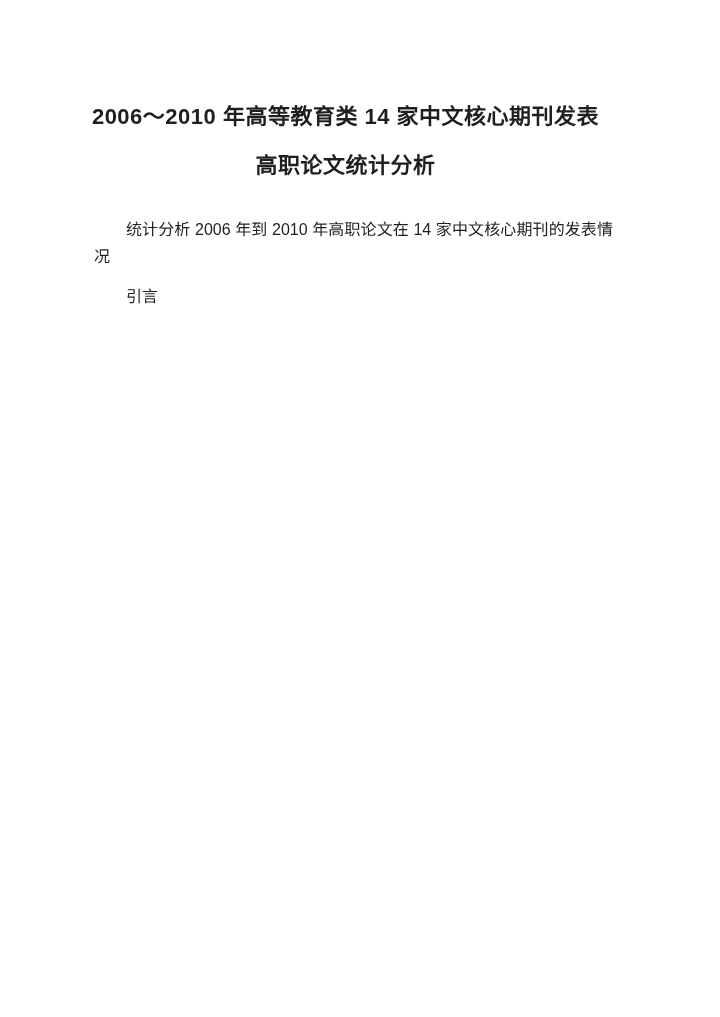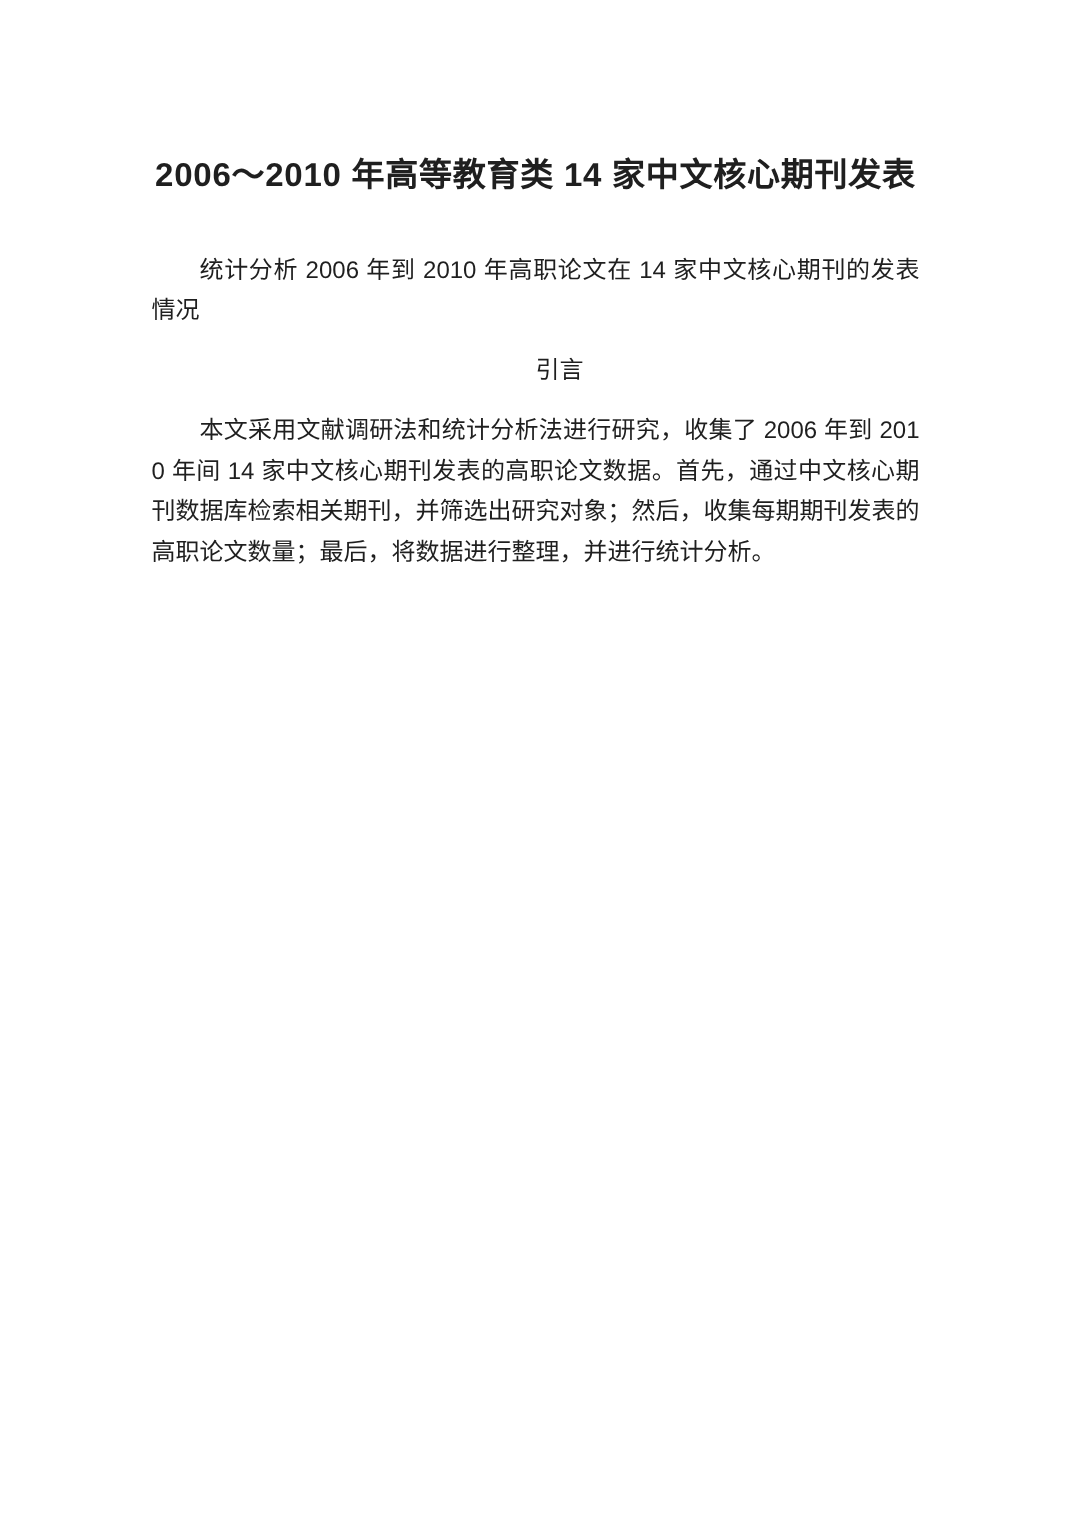--- a/index.html
+++ b/index.html
@@ -8,59 +8,59 @@
     background: #ffffff;
   }
   .page {
     position: relative;
     width: 720px;
     height: 1017px;
     box-sizing: border-box;
     background: var(--page-bg, #ffffff);
     color: var(--text-color, #1f1f1f);
     font-family: "Liberation Sans", "DejaVu Sans", sans-serif;
-    padding: 92px 107px 0 101px;
+    padding: 92px 107px 0 78px;
     overflow: hidden;
   }
   .doc-title {
     margin: 0 0 26px 0;
     font-size: 22px;
     font-weight: 700;
     line-height: 49px;
     text-align: center;
     letter-spacing: 0.5px;
   }
   .doc-title .title-line {
     display: block;
   }
   .para {
-    margin: 0 0 13px 0;
+    margin: 0 0 13px 16px;
     font-size: 16px;
     line-height: 27px;
     text-indent: 2em;
     text-align: justify;
     text-justify: inter-ideograph;
     word-break: break-all;
   }
   .section-heading {
-    text-align: center;
+    text-align: left;
   }
 </style>
 </head>
 <body>
 
 <div class="page" style="--page-bg: #ffffff; --text-color: #1f1f1f;">
 
   <h1 class="doc-title">
     <span class="title-line">2006～2010 年高等教育类 14 家中文核心期刊发表</span>
+    <span class="title-line">高职论文统计分析</span>
   </h1>
 
   <p class="para">统计分析 2006 年到 2010 年高职论文在 14 家中文核心期刊的发表情况</p>
 
 
 
   <p class="para section-heading">引言</p>
 
 
 
-  <p class="para">本文采用文献调研法和统计分析法进行研究，收集了 2006 年到 2010 年间 14 家中文核心期刊发表的高职论文数据。首先，通过中文核心期刊数据库检索相关期刊，并筛选出研究对象；然后，收集每期期刊发表的高职论文数量；最后，将数据进行整理，并进行统计分析。</p>
 
 </div>
 
 </body></html>

